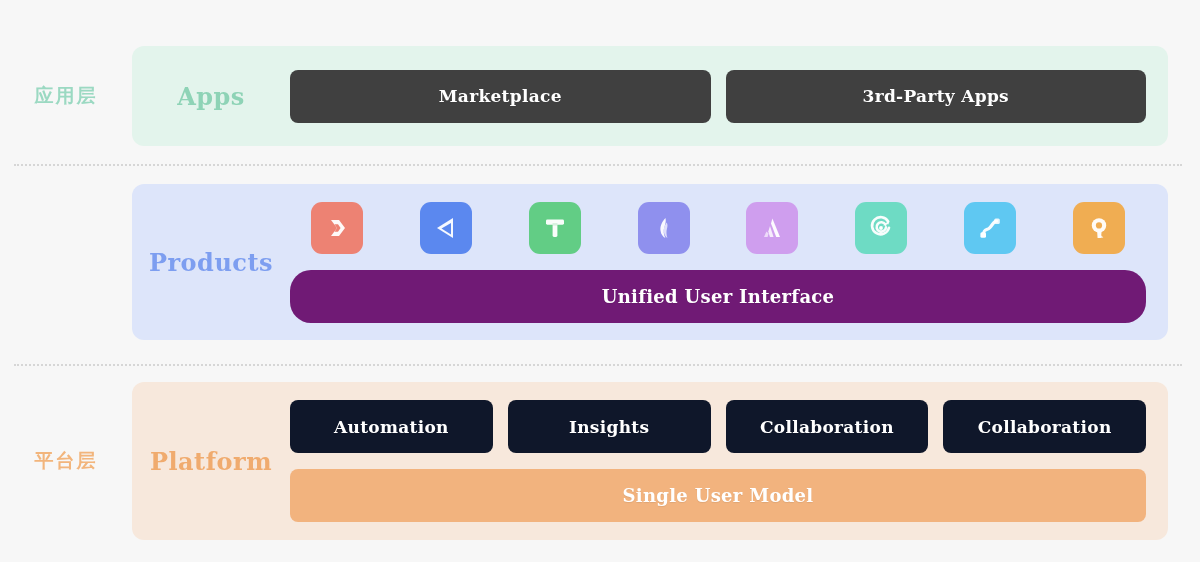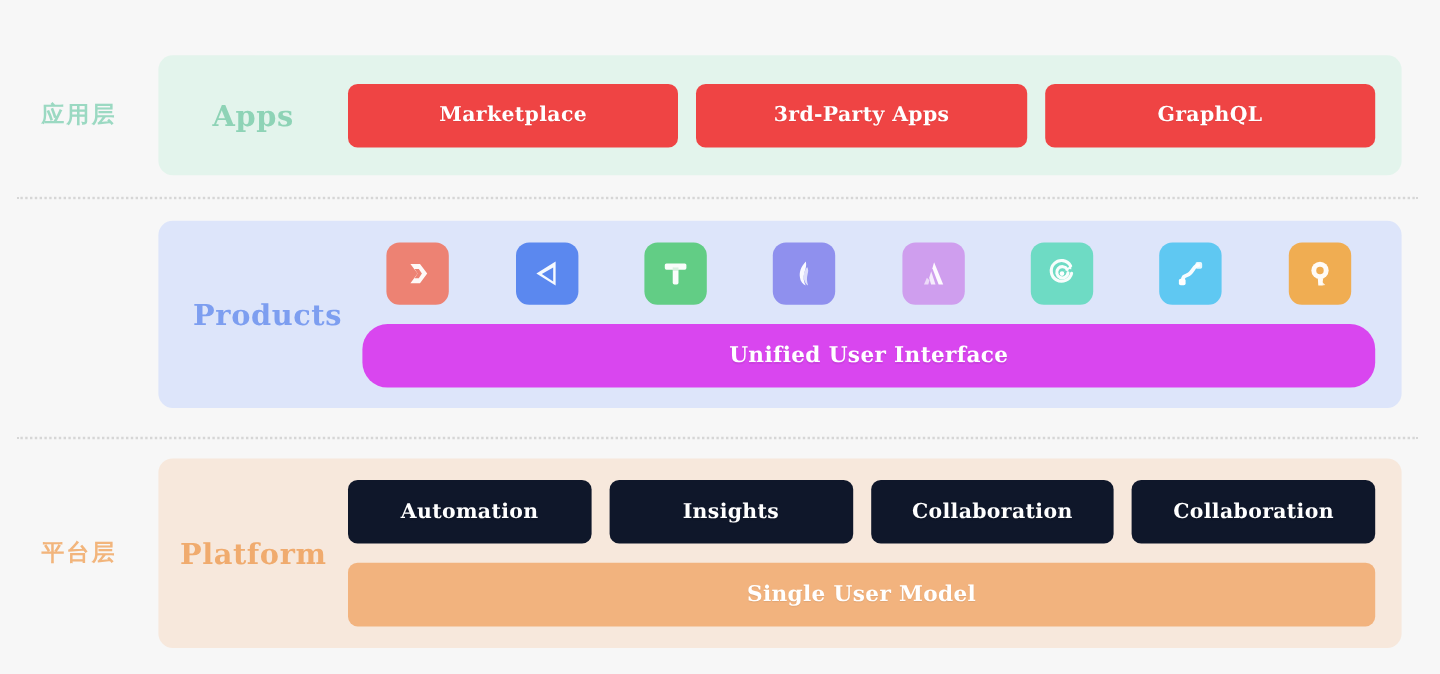--- a/index.html
+++ b/index.html
@@ -58,21 +58,21 @@
     left: 132px;
     top: 0;
     width: 1036px;
     height: 100%;
     border-radius: 12px;
     box-sizing: border-box;
     display: flex;
     align-items: center;
   }
   #layer-apps .panel     { background: #e3f4ec; }
-  #layer-products .panel { background: #dde5fa; padding-left: 12px; }
+  #layer-products .panel { background: #dde5fa; }
   #layer-platform .panel { background: #f7e8dc; }
 
   .panel-title {
     width: 158px;
     flex: 0 0 158px;
     text-align: center;
     font-size: 24px;
     font-weight: 700;
     letter-spacing: 0.5px;
   }
@@ -100,37 +100,37 @@
     border-radius: 8px;
     display: flex;
     align-items: center;
     justify-content: center;
     color: #ffffff;
     font-size: 17px;
     font-weight: 700;
     letter-spacing: 0.3px;
     text-shadow: 0 1px 1px rgba(0,0,0,0.07);
   }
-  .chip-apps     { background: #ef4444; }
+  .chip-apps     { background: #404040; }
   .chip-platform { background: #0f172a; }
 
   .fullbar {
     margin-top: 16px;
     height: 53px;
     border-radius: 8px;
     display: flex;
     align-items: center;
     justify-content: center;
     color: #ffffff;
     font-size: 18px;
     font-weight: 700;
     letter-spacing: 0.3px;
     text-shadow: 0 1px 1px rgba(0,0,0,0.08);
   }
-  .bar-uui  { background: #d946ef; border-radius: 21px; }
+  .bar-uui  { background: #701a75; border-radius: 21px; }
   .bar-sdm  { background: #f2b37e; }
 
   
   .icon-row {
     display: flex;
     gap: 15px;
   }
   .icon-cell {
     flex: 1 1 0;
     display: flex;
@@ -164,21 +164,20 @@
 <div class="stack">
 
   <div class="layer" id="layer-apps">
     <div class="layer-cnlabel">应用层</div>
     <div class="panel">
       <div class="panel-title">Apps</div>
       <div class="panel-body">
         <div class="chip-row">
           <div class="chip chip-apps">Marketplace</div>
           <div class="chip chip-apps">3rd-Party Apps</div>
-          <div class="chip chip-apps">GraphQL</div>
         </div>
       </div>
     </div>
   </div>
 
   <div class="divider" id="divider-1"></div>
 
   <div class="layer" id="layer-products">
     <div class="panel">
       <div class="panel-title">Products</div>

